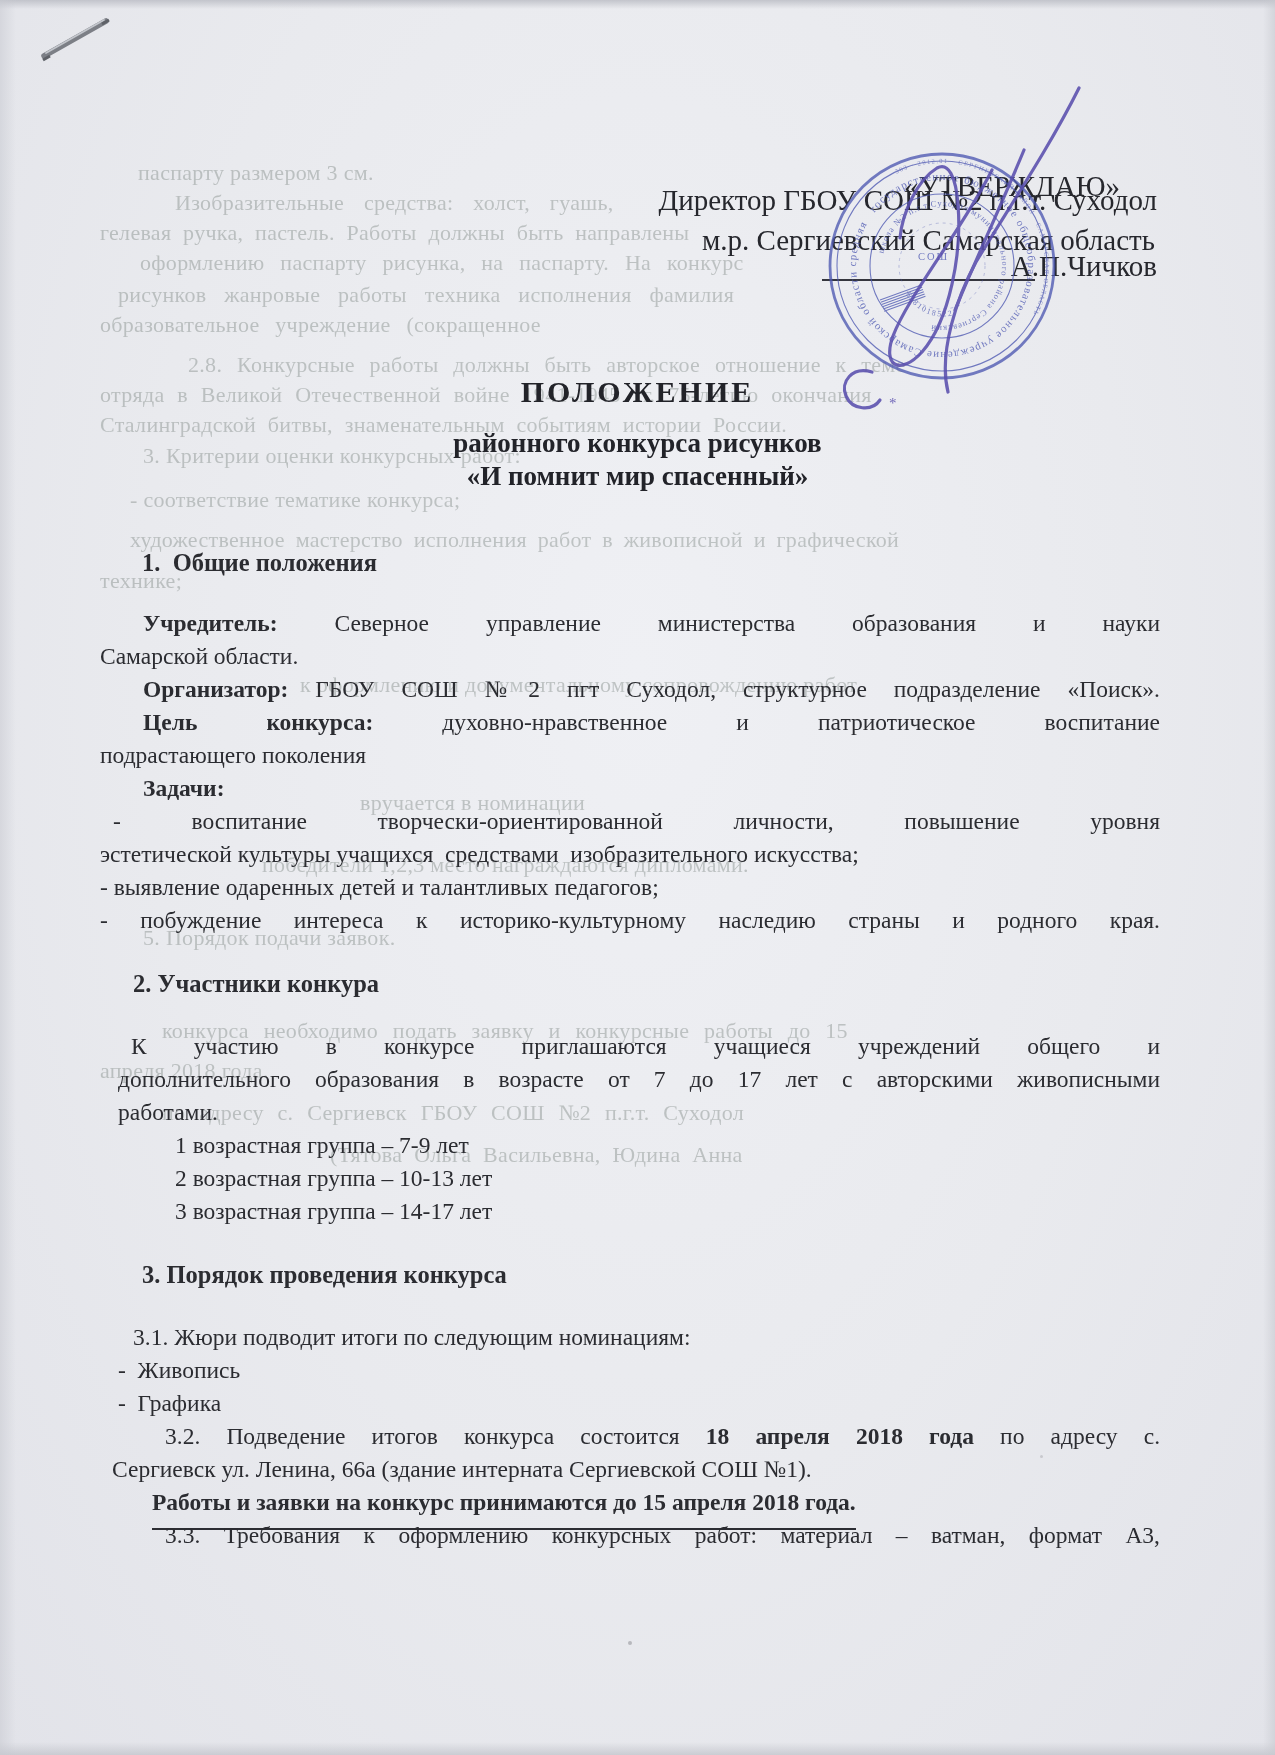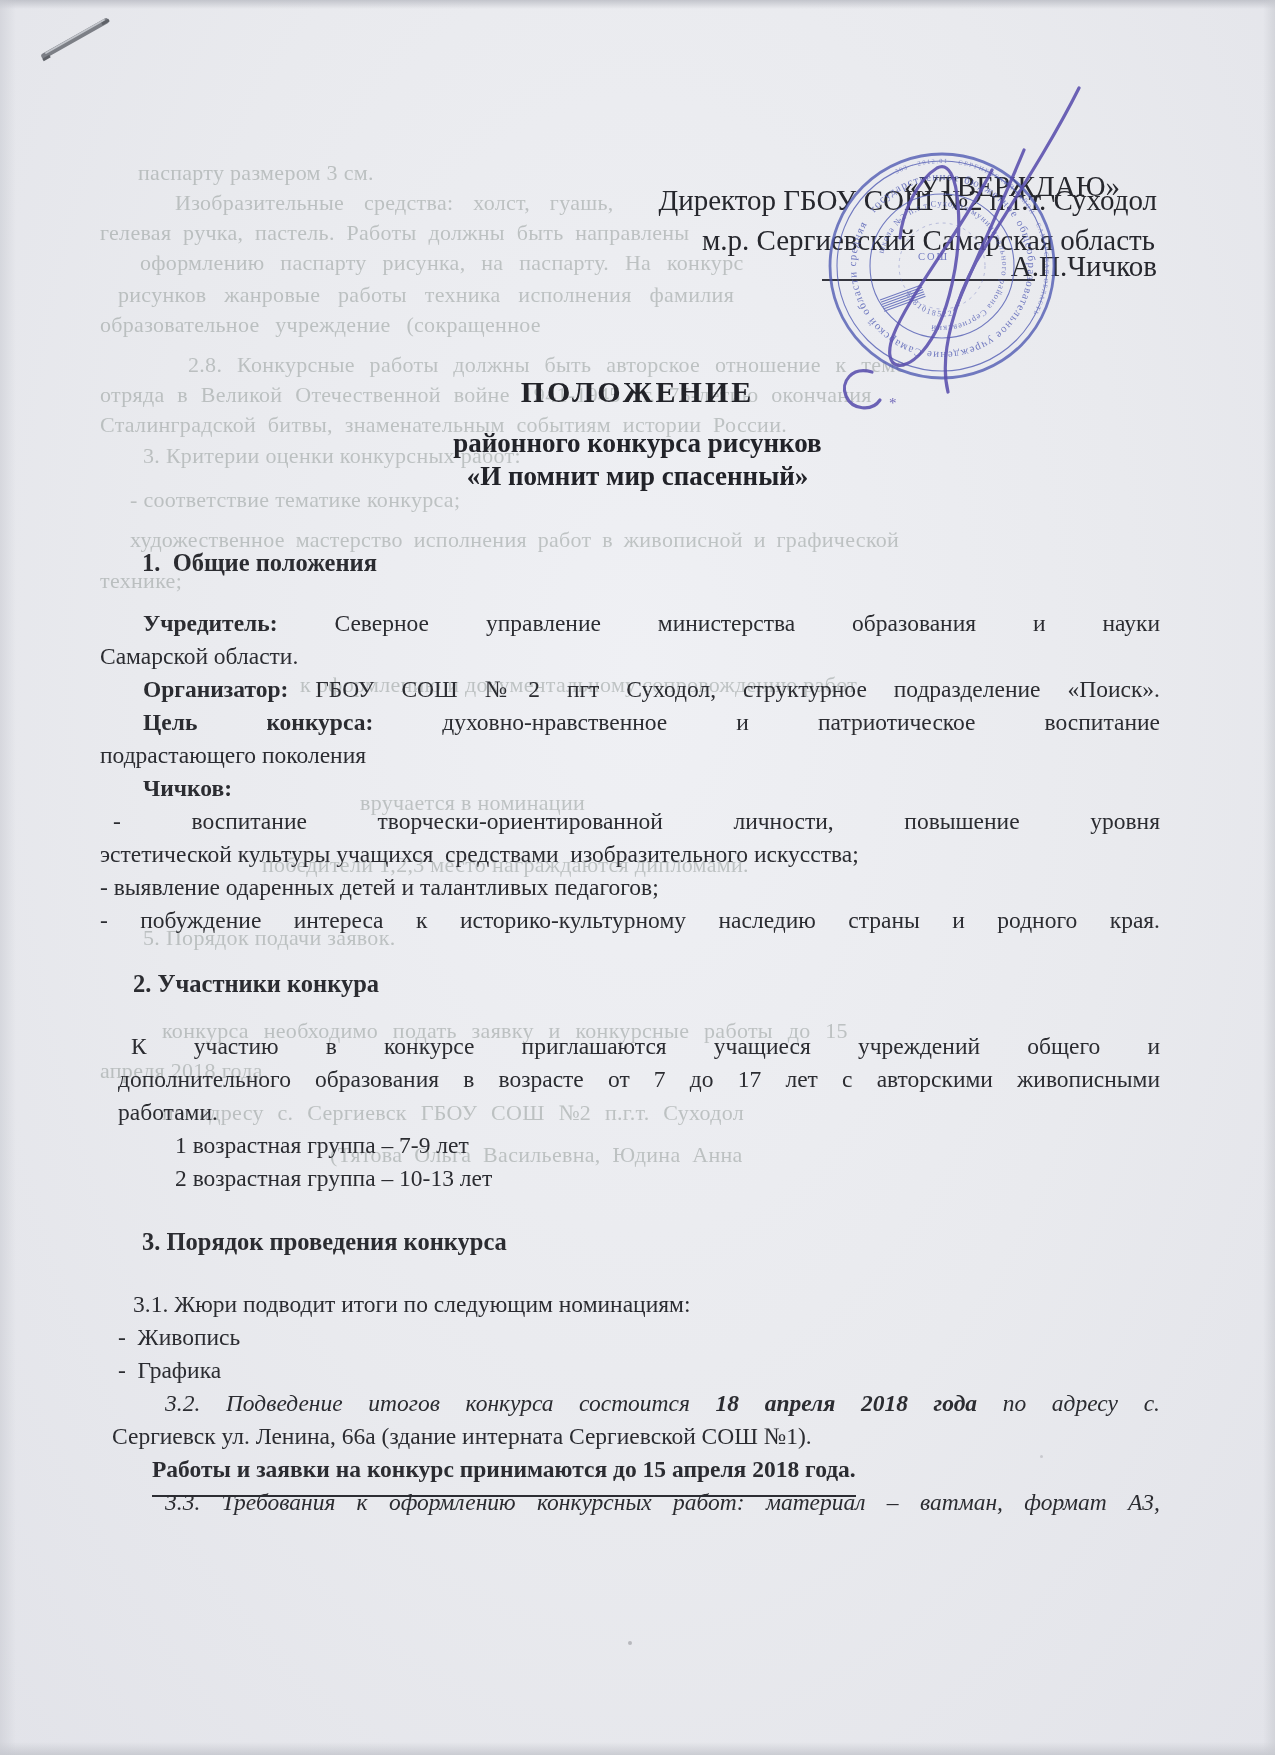--- a/index.html
+++ b/index.html
@@ -34,21 +34,21 @@
   .h{font-weight:bold;font-size:24.5px;}
   .b{font-weight:bold;}
   .mt30{margin-top:30px;}
   .mb28{margin-bottom:28px;}
   .mb30{margin-bottom:30px;}
   .i13{text-indent:13px;}
   .i33{text-indent:33px;}
   .i42{padding-left:42px;}
   .i43{text-indent:43px;}
   .i52{padding-left:52px;}
-  .i65{text-indent:65px;font-style:italic;}
+  .i65{text-indent:65px;}
   .p12{padding-left:12px;}
   .p18{padding-left:18px;}
   .p75{padding-left:75px;}
   .ul{border-bottom:2.6px solid #2c2d33;padding-bottom:13px;}
   .stamp{position:absolute;left:818px;top:142px;opacity:.78;}
   .signature{position:absolute;left:0;top:0;pointer-events:none;}
   .staple{position:absolute;left:30px;top:8px;}
   .speck{position:absolute;width:4px;height:4px;border-radius:50%;background:#8e9096;opacity:.55;}
 </style>
 </head>
@@ -152,34 +152,35 @@
   </div>
 
   <div class="body">
     <div class="ln h i42 mb28">1.&nbsp; Общие положения</div>
 
     <div class="ln j i43"><span class="b">Учредитель:</span><span> Северное управление министерства образования и науки</span></div>
     <div class="ln">Самарской области.</div>
     <div class="ln j i43"><span class="b">Организатор:</span><span> ГБОУ СОШ №2 пгт Суходол, структурное подразделение «Поиск».</span></div>
     <div class="ln j i43"><span class="b">Цель конкурса:</span><span> духовно-нравственное и патриотическое воспитание</span></div>
     <div class="ln">подрастающего поколения</div>
-    <div class="ln b i43">Чичков:</div>
+    <div class="ln b i43">Задачи:</div>
     <div class="ln j i13">- воспитание творчески-ориентированной личности, повышение уровня</div>
     <div class="ln">эстетической культуры учащихся &nbsp;средствами &nbsp;изобразительного искусства;</div>
     <div class="ln">- выявление одаренных детей и талантливых педагогов;</div>
     <div class="ln j">- побуждение интереса к историко-культурному наследию страны и родного края.</div>
 
     <div class="ln h mt30 mb30" style="padding-left:33px">2. Участники конкура</div>
     <div class="p18">
       <div class="ln j i13">К участию в конкурсе приглашаются учащиеся учреждений общего и</div>
       <div class="ln j">дополнительного образования в возрасте от 7 до 17 лет с авторскими живописными</div>
       <div class="ln">работами.</div>
     </div>
     <div class="ln p75">1 возрастная группа – 7-9 лет</div>
     <div class="ln p75">2 возрастная группа – 10-13 лет</div>
+    <div class="ln p75">3 возрастная группа – 14-17 лет</div>
 
     <div class="ln h mt30 mb30 i42" style="text-indent:0">3. Порядок проведения конкурса</div>
     <div class="ln i33">3.1. Жюри подводит итоги по следующим номинациям:</div>
     <div class="ln p18">-&nbsp; Живопись</div>
     <div class="ln p18">-&nbsp; Графика</div>
     <div class="ln j i65"><span>3.2. Подведение итогов конкурса состоится </span><span class="b">18 апреля 2018 года</span><span> по адресу с.</span></div>
     <div class="ln p12">Сергиевск ул. Ленина, 66а (здание интерната Сергиевской СОШ №1).</div>
     <div class="ln i52"><span class="b ul">Работы и заявки на конкурс принимаются до 15 апреля 2018 года.</span></div>
     <div class="ln j i65">3.3. Требования к оформлению конкурсных работ: материал – ватман, формат А3,</div>
   </div>

